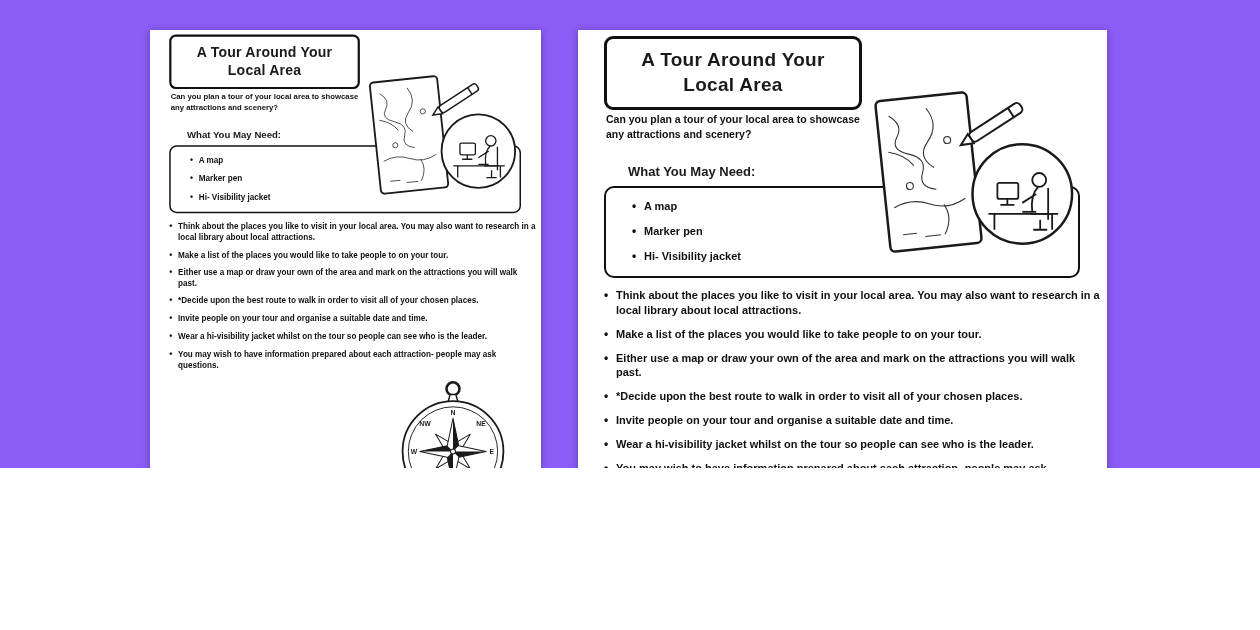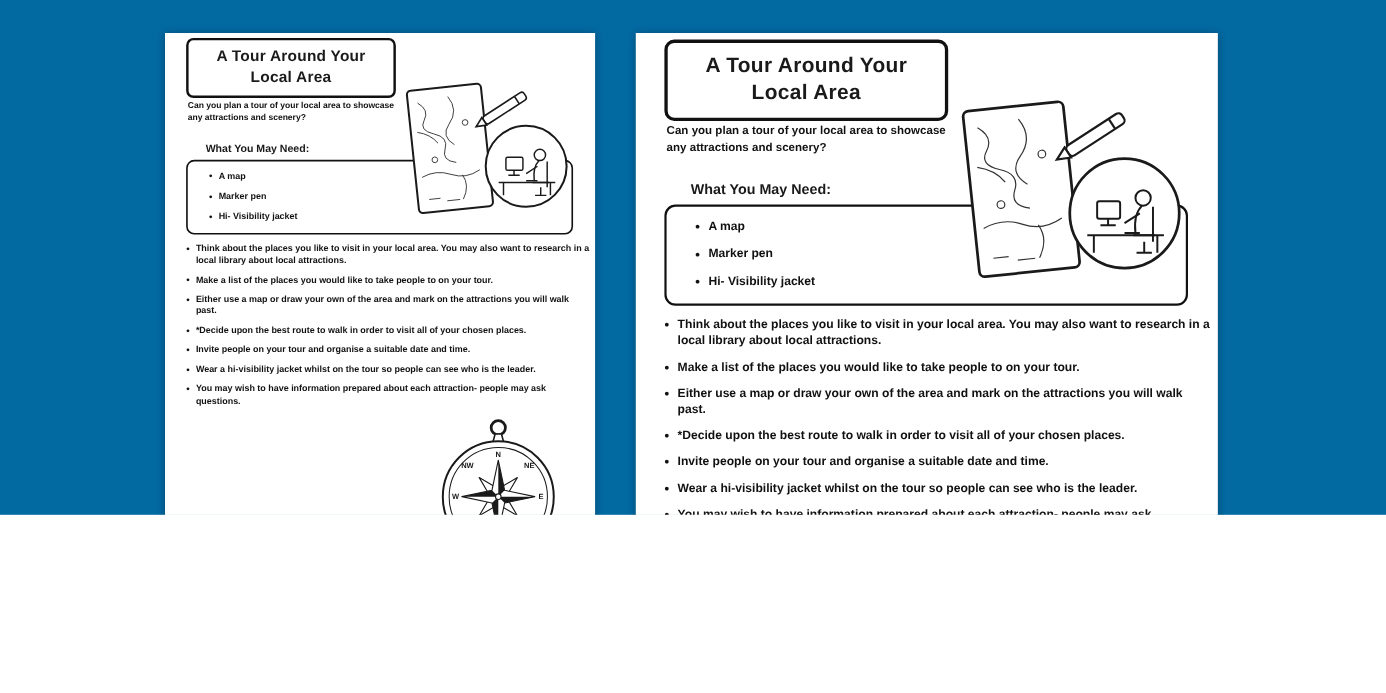--- a/index.html
+++ b/index.html
@@ -1,21 +1,21 @@
 <!DOCTYPE html>
 <html><head>
 <meta charset="utf-8">
 <style>
   * { margin:0; padding:0; box-sizing:border-box; }
   html,body { width:1260px; height:630px; }
   body { font-family:"Liberation Sans", sans-serif; }
 
   .canvas {
     position:relative; width:1260px; height:468px;
-    background:#0369a1; overflow:hidden;
+    background:#8b5cf6; overflow:hidden;
   }
 
   
   .page {
     position:absolute; background:#ffffff; overflow:hidden;
     box-shadow:0 1px 7px rgba(0,0,0,0.30);
   }
   .page-left  { left:150px; top:30px; width:391px; height:562px; }
   .page-right { left:578px; top:30px; width:529px; height:600px; }
   .sheet-mount { width:529px; height:760px; }

